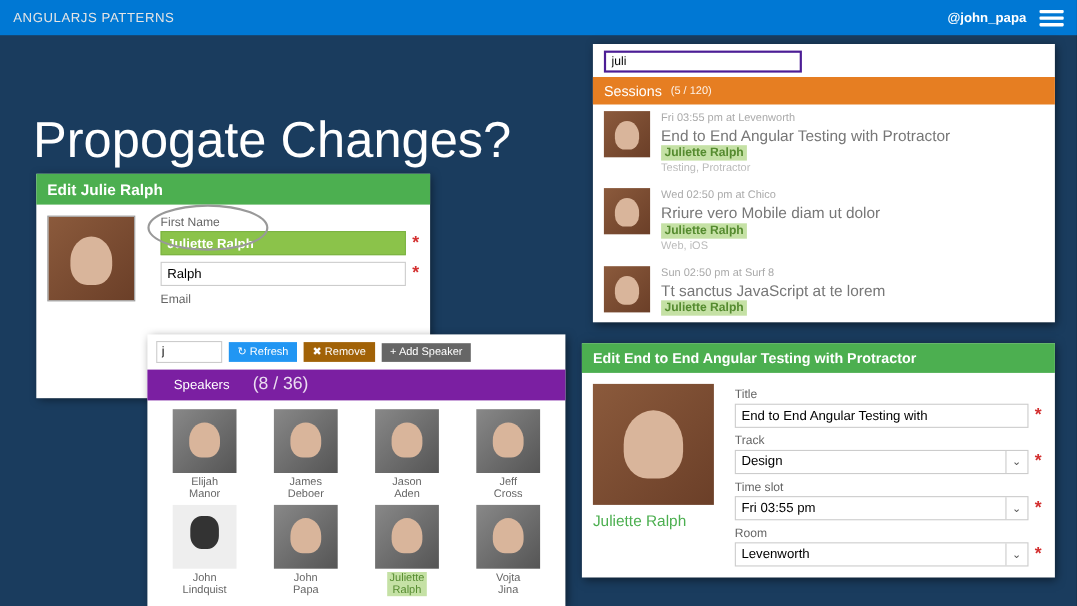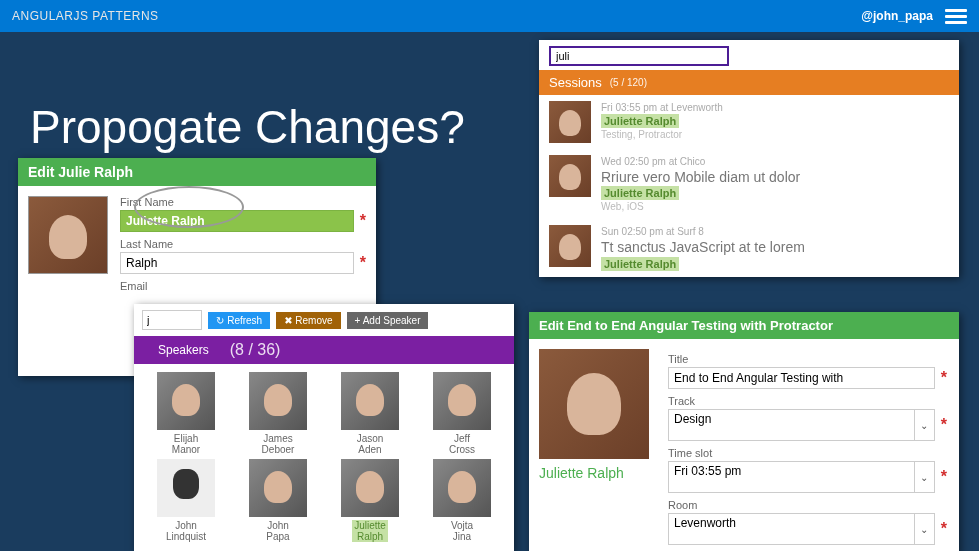--- a/index.html
+++ b/index.html
@@ -10,26 +10,26 @@
   .topbar { height: 32px; background: #0078d4; display: flex; align-items: center; padding: 0 12px; justify-content: space-between; }
   .topbar-left { font-size: 12px; color: #e5e5e5; letter-spacing: 0.5px; }
   .topbar-right { display: flex; align-items: center; gap: 12px; }
   .topbar-handle { font-size: 12px; color: #fff; font-weight: 600; }
   .hamburger { display: flex; flex-direction: column; gap: 3px; }
   .hamburger span { width: 22px; height: 3px; background: #fff; border-radius: 1px; }
   
   .slide-title { position: absolute; top: 60px; left: 30px; font-size: 46px; font-weight: 300; color: #fff; margin-top: 40px; }
   
   
-  .panel1 { position: absolute; top: 158px; left: 18px; width: 358px; background: #fff; box-shadow: 2px 2px 8px rgba(0,0,0,0.5); }
+  .panel1 { position: absolute; top: 158px; left: 33px; width: 358px; background: #fff; box-shadow: 2px 2px 8px rgba(0,0,0,0.5); }
   .panel1-header { background: #4CAF50; color: #fff; padding: 6px 10px; font-size: 14px; font-weight: 600; }
   .panel1-body { display: flex; padding: 10px 10px 2px 10px; gap: 12px; }
   .avatar-lg { width: 80px; height: 78px; background: linear-gradient(135deg,#8b5a3c,#6b3f28); border: 1px solid #999; position: relative; overflow: hidden; }
   .avatar-lg::after { content:''; position:absolute; top:18px; left:20px; width:38px; height:44px; background:#d9b59b; border-radius:50% 50% 40% 40%; }
-  .panel1-fields { flex: 1; }
+  .panel1-fields { flex: 1; margin-left: 11px; }
   .field-label { font-size: 11px; color: #666; margin-bottom: 2px; }
   .field-row { display: flex; align-items: center; gap: 6px; margin-bottom: 6px; }
   .field-input { flex: 1; border: 1px solid #ccc; padding: 3px 5px; font-size: 12px; height: 22px; }
   .field-input.hl { background: #8BC34A; color: #fff; font-weight: 600; border-color:#7cb342; }
   .asterisk { color: #d32f2f; font-weight: bold; font-size: 16px; }
   .circle-annot { position: absolute; top: 186px; left: 134px; width: 110px; height: 42px; border: 2px solid #999; border-radius: 50%; pointer-events: none; }
   .panel1-spacer { height: 80px; }
   
   
   .panel2 { position: absolute; top: 40px; right: 20px; width: 420px; background: #fff; box-shadow: 2px 2px 8px rgba(0,0,0,0.5); }
@@ -68,21 +68,21 @@
   
   .panel4 { position: absolute; top: 312px; right: 20px; width: 430px; background: #fff; box-shadow: 2px 2px 8px rgba(0,0,0,0.5); }
   .panel4-header { background: #4CAF50; color: #fff; padding: 6px 10px; font-size: 13px; font-weight: 600; }
   .panel4-body { display: flex; padding: 10px 12px 4px 10px; gap: 14px; }
   .panel4-left { width: 115px; }
   .panel4-av { width: 110px; height: 110px; background: linear-gradient(135deg,#8b5a3c,#6b3f28); position: relative; overflow:hidden; }
   .panel4-av::after { content:''; position:absolute; top:24px; left:28px; width:54px; height:62px; background:#d9b59b; border-radius:50% 50% 40% 40%; }
   .panel4-name { font-size: 14px; color: #4CAF50; margin-top: 6px; }
   .panel4-right { flex: 1; }
   .p4-label { font-size: 11px; color: #666; margin-bottom: 2px; margin-top: 4px; }
-  .select-box { display: flex; border: 1px solid #ccc; height: 32px; }
+  .select-box { display: flex; border: 1px solid #ccc; height: 22px; }
   .select-box .val { flex: 1; padding: 2px 5px; font-size: 12px; }
   .select-box .caret { width: 20px; border-left: 1px solid #ccc; display: flex; align-items: center; justify-content: center; font-size: 10px; color: #555; }
   
 </style>
 </head>
 <body>
 
 <div class="slide">
   <div class="topbar">
     <div class="topbar-left">ANGULARJS PATTERNS</div>
@@ -101,21 +101,20 @@
   <div class="panel1">
     <div class="panel1-header">Edit Julie Ralph</div>
     <div class="panel1-body">
       <div class="avatar-lg"></div>
       <div class="panel1-fields">
         <div class="field-label">First Name</div>
         <div class="field-row">
           <input class="field-input hl" value="Juliette Ralph" style="">
           <div class="asterisk">*</div>
         </div>
-        <div class="field-label">Last Name</div>
         <div class="field-row">
           <input class="field-input" value="Ralph" style="">
           <div class="asterisk">*</div>
         </div>
         <div class="field-label">Email</div>
       </div>
     </div>
     <div class="panel1-spacer"></div>
   </div>
   <div class="circle-annot"></div>
@@ -125,20 +124,21 @@
       <input class="search-small" value="juli" style="">
     </div>
     <div class="panel2-header">
       <span>Sessions</span>
       <span class="count">(5 / 120)</span>
     </div>
     <div class="session-row">
       <div class="avatar-sm"></div>
       <div class="session-info">
         <div class="session-meta">Fri 03:55 pm at Levenworth</div>
+        <div class="session-title">End to End Angular Testing with Protractor</div>
         <span class="session-speaker">Juliette Ralph</span>
         <div class="session-tags">Testing, Protractor</div>
       </div>
     </div>
     <div class="session-row">
       <div class="avatar-sm"></div>
       <div class="session-info">
         <div class="session-meta">Wed 02:50 pm at Chico</div>
         <div class="session-title">Rriure vero Mobile diam ut dolor</div>
         <span class="session-speaker">Juliette Ralph</span>

